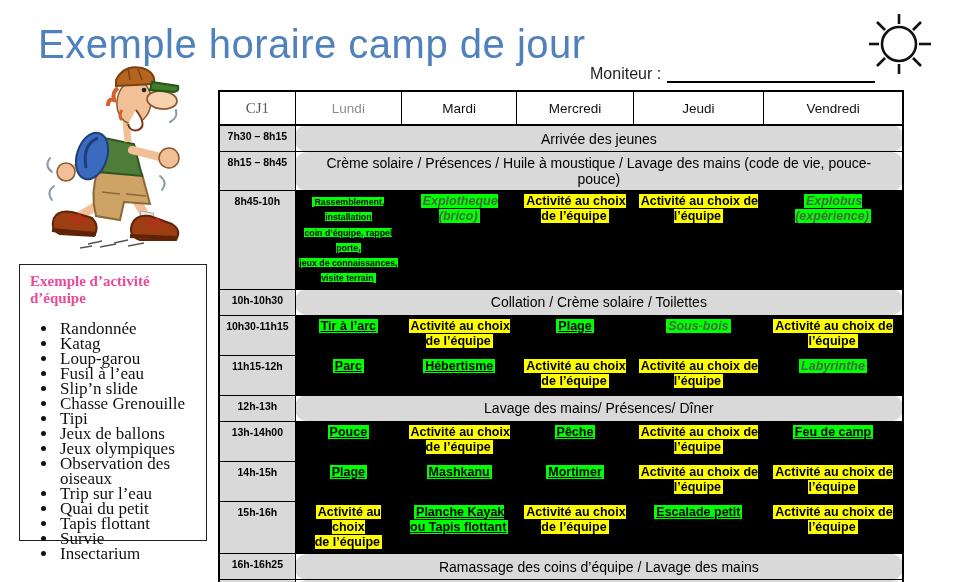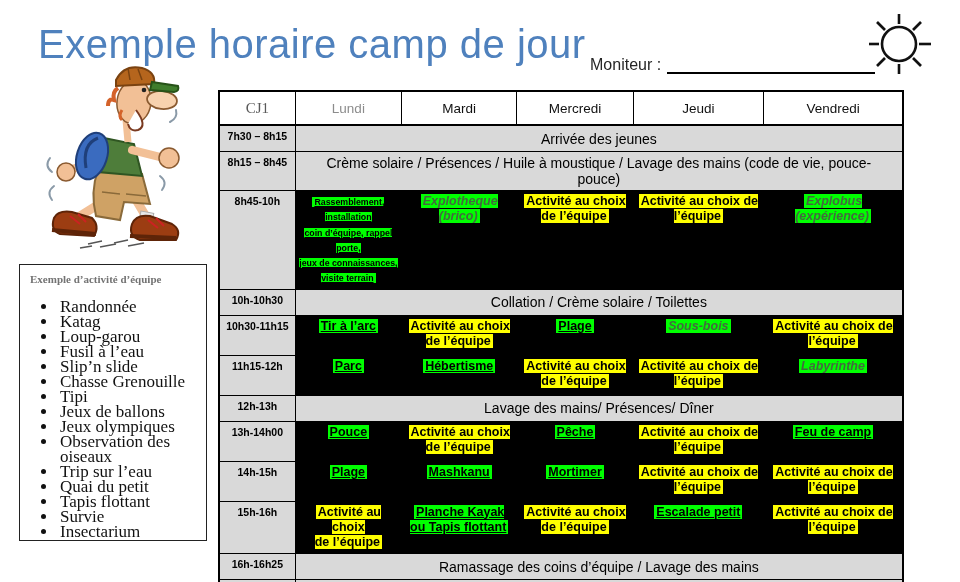--- a/index.html
+++ b/index.html
@@ -6,52 +6,52 @@
   #canvas {
     position:relative; width:960px; height:582px; background:#fff; overflow:hidden;
     font-family:"Liberation Sans", sans-serif; color:#000;
   }
   
   .page-title {
     position:absolute; left:38px; top:22px; font-size:40px; letter-spacing:0.5px;
     color:#4f81bd; font-weight:400;
   }
   
-  .moniteur { position:absolute; left:590px; top:56px; font-size:16px; color:#262626; display:flex; align-items:flex-end; }
+  .moniteur { position:absolute; left:590px; top:65px; font-size:16px; color:#262626; display:flex; align-items:flex-end; }
   .moniteur .line { display:inline-block; width:208px; border-bottom:2px solid #000; height:15px; margin-left:6px; }
   
   .sun { position:absolute; left:853px; top:8px; }
   
   .hiker { position:absolute; left:40px; top:58px; }
   
   .sidebar {
     position:absolute; left:19px; top:264px; width:188px; height:277px;
     border:1px solid #222; background:#fff; box-sizing:border-box; padding:8px 4px 4px 4px;
     font-family:"Liberation Serif", serif;
   }
-  .sidebar-title { font-weight:700; font-size:11px; padding-left:6px; color:#737373; }
+  .sidebar-title { font-weight:700; font-size:15px; padding-left:6px; color:#ec4899; }
   .sidebar ul { margin:14px 0 0 0; padding-left:34px; font-size:17px; line-height:15px; color:#111; }
   .sidebar li { padding-left:2px; }
   
   table.sched {
     position:absolute; left:218px; top:90px; width:686px;
     border-collapse:collapse; table-layout:fixed; border:2px solid #000;
     font-family:"Liberation Sans", sans-serif;
   }
   table.sched th, table.sched td { border:1px solid #000; overflow:hidden; }
   table.sched th { background:#fff; height:30px; font-weight:400; font-size:13.5px; color:#111; border-bottom:2px solid #000; }
   table.sched th.h0 { color:#595959; font-size:15px;font-family:Liberation Serif, serif; }
   table.sched th.h1 { color:#8c8c8c; }
   td.time-cell {
     background:#d9d9d9; font-size:10.5px; font-weight:700; text-align:center;
     vertical-align:top; padding:4px 1px 2px 1px;margin-left:39px;
   }
   td.span-cell {
     background:#d9d9d9; font-size:14px; text-align:center; vertical-align:middle;
-    padding:3px 17px; height:19px;
+    padding:3px 17px; height:19px;border-radius:12px;
   }
   td.act-cell {
     background:#000000; text-align:center; vertical-align:top; padding:3px 2px;
     font-size:12.5px; font-weight:600; line-height:1.22; height:33px;
   }
   .hl { white-space:pre-line; padding:0 2px; }
   .hl.green { background:#00ff00; text-decoration:underline; }
   .hl.yellow { background:#ffff00; }
   .hl.green-italic { background:#00ff00; font-style:italic; color:#44693f; }
   .hl.green-small { background:#00ff00; text-decoration:underline; font-size:8.8px; line-height:1.2; }

